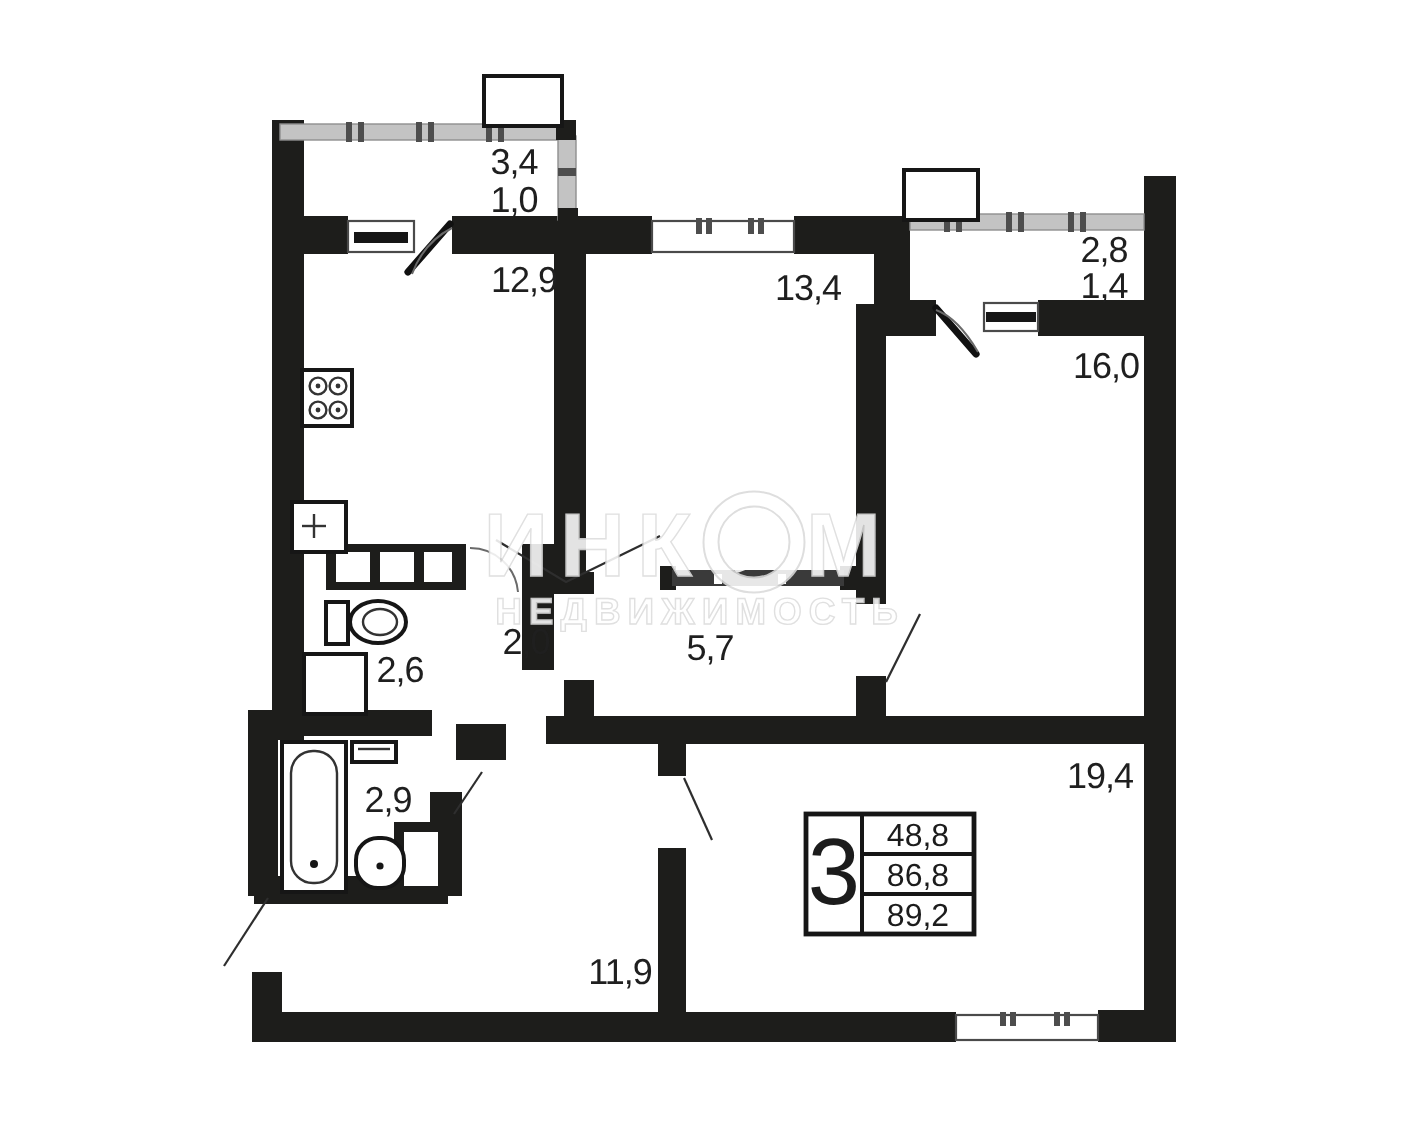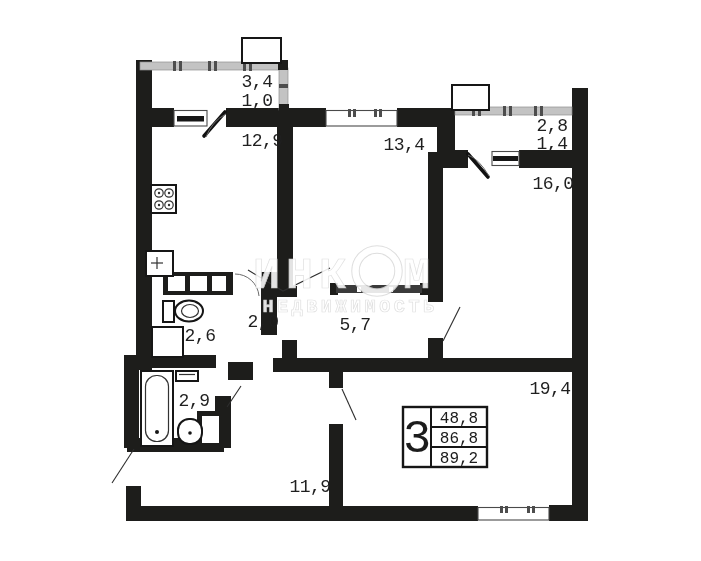--- a/index.html
+++ b/index.html
@@ -1,17 +1,17 @@
 <!DOCTYPE html>
 <html><head>
 <meta charset="utf-8">
 <style>
   html,body{margin:0;padding:0;background:#ffffff;}
   .stage{position:relative;width:701px;height:561px;background:#ffffff;overflow:hidden;
-         font-family:Liberation Mono, monospace;}
+         font-family:Liberation Sans, sans-serif;}
   svg{display:block;}
   .wall{fill:#1d1d1b;}
   .cell{fill:#ffffff;}
   .rail{fill:#c3c3c3;stroke:#8f8f8f;stroke-width:0.7;}
   .tick{fill:#4d4d4d;}
   .winframe{fill:#ffffff;stroke:#4a4a4a;stroke-width:1.1;}
   .sill{fill:#161616;}
   .leaf{stroke:#111111;stroke-width:3.6;stroke-linecap:round;}
   .arc{stroke:#6a6a6a;stroke-width:1;fill:none;}
   .fix{fill:#ffffff;stroke:#161616;stroke-width:2;}

